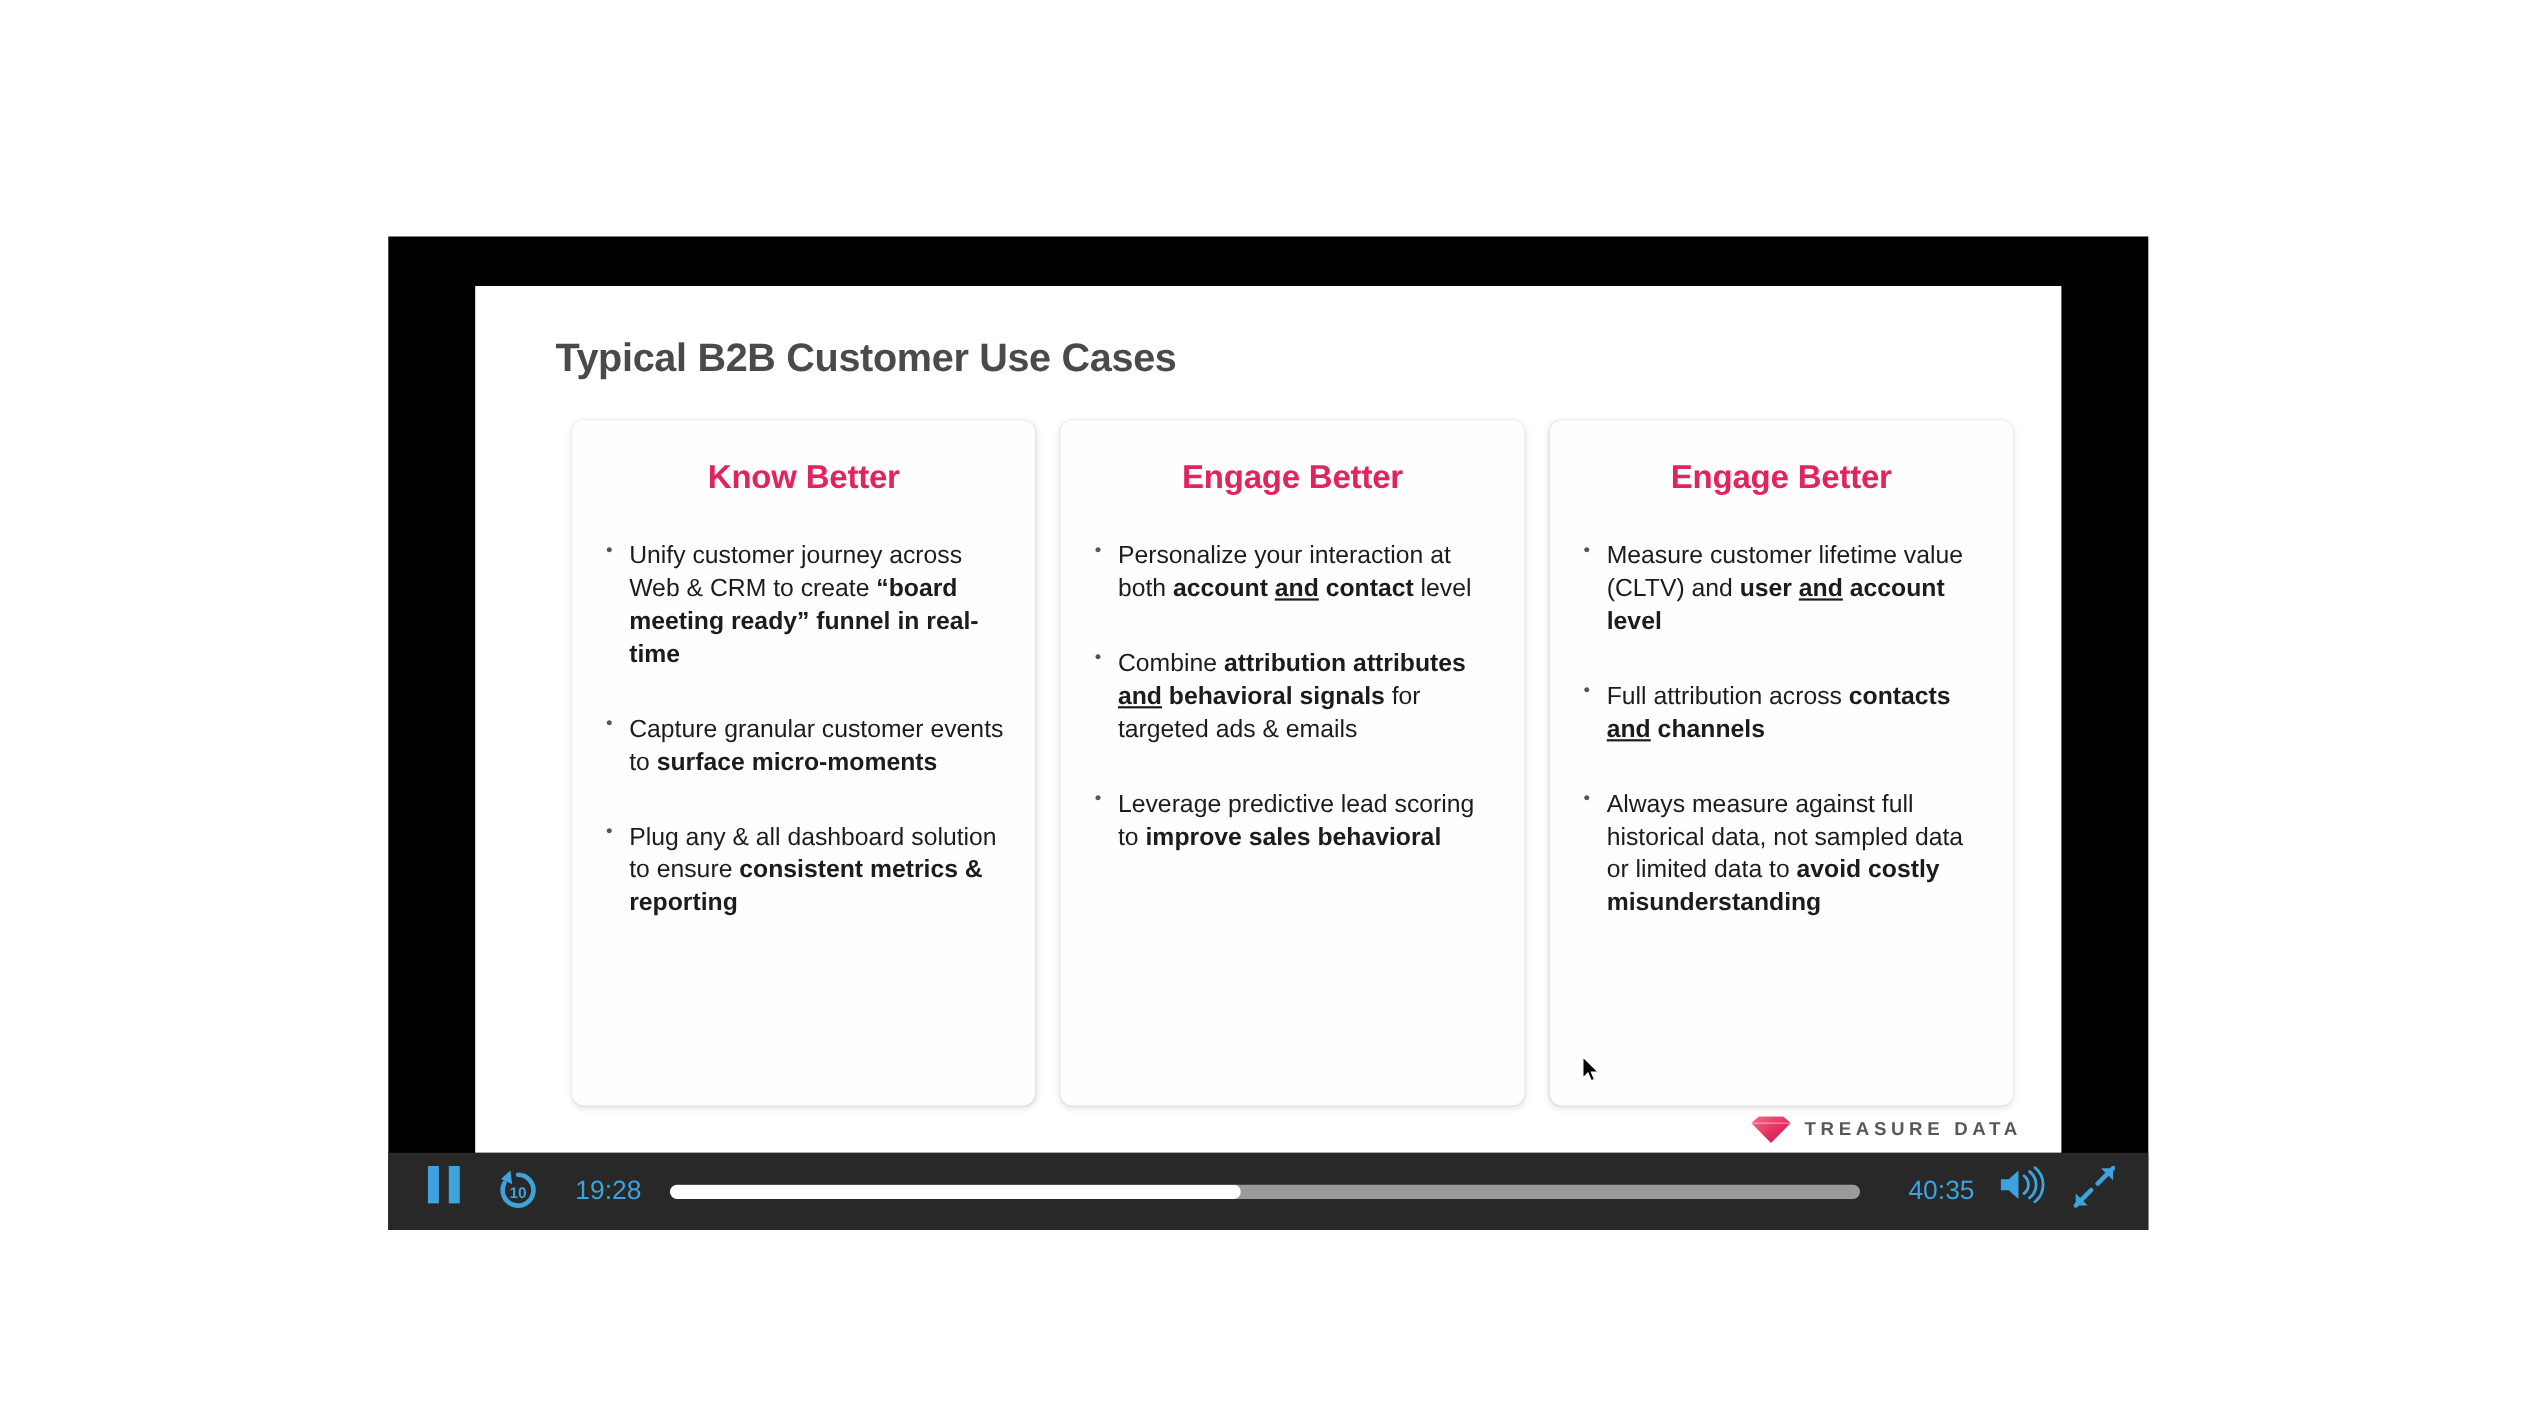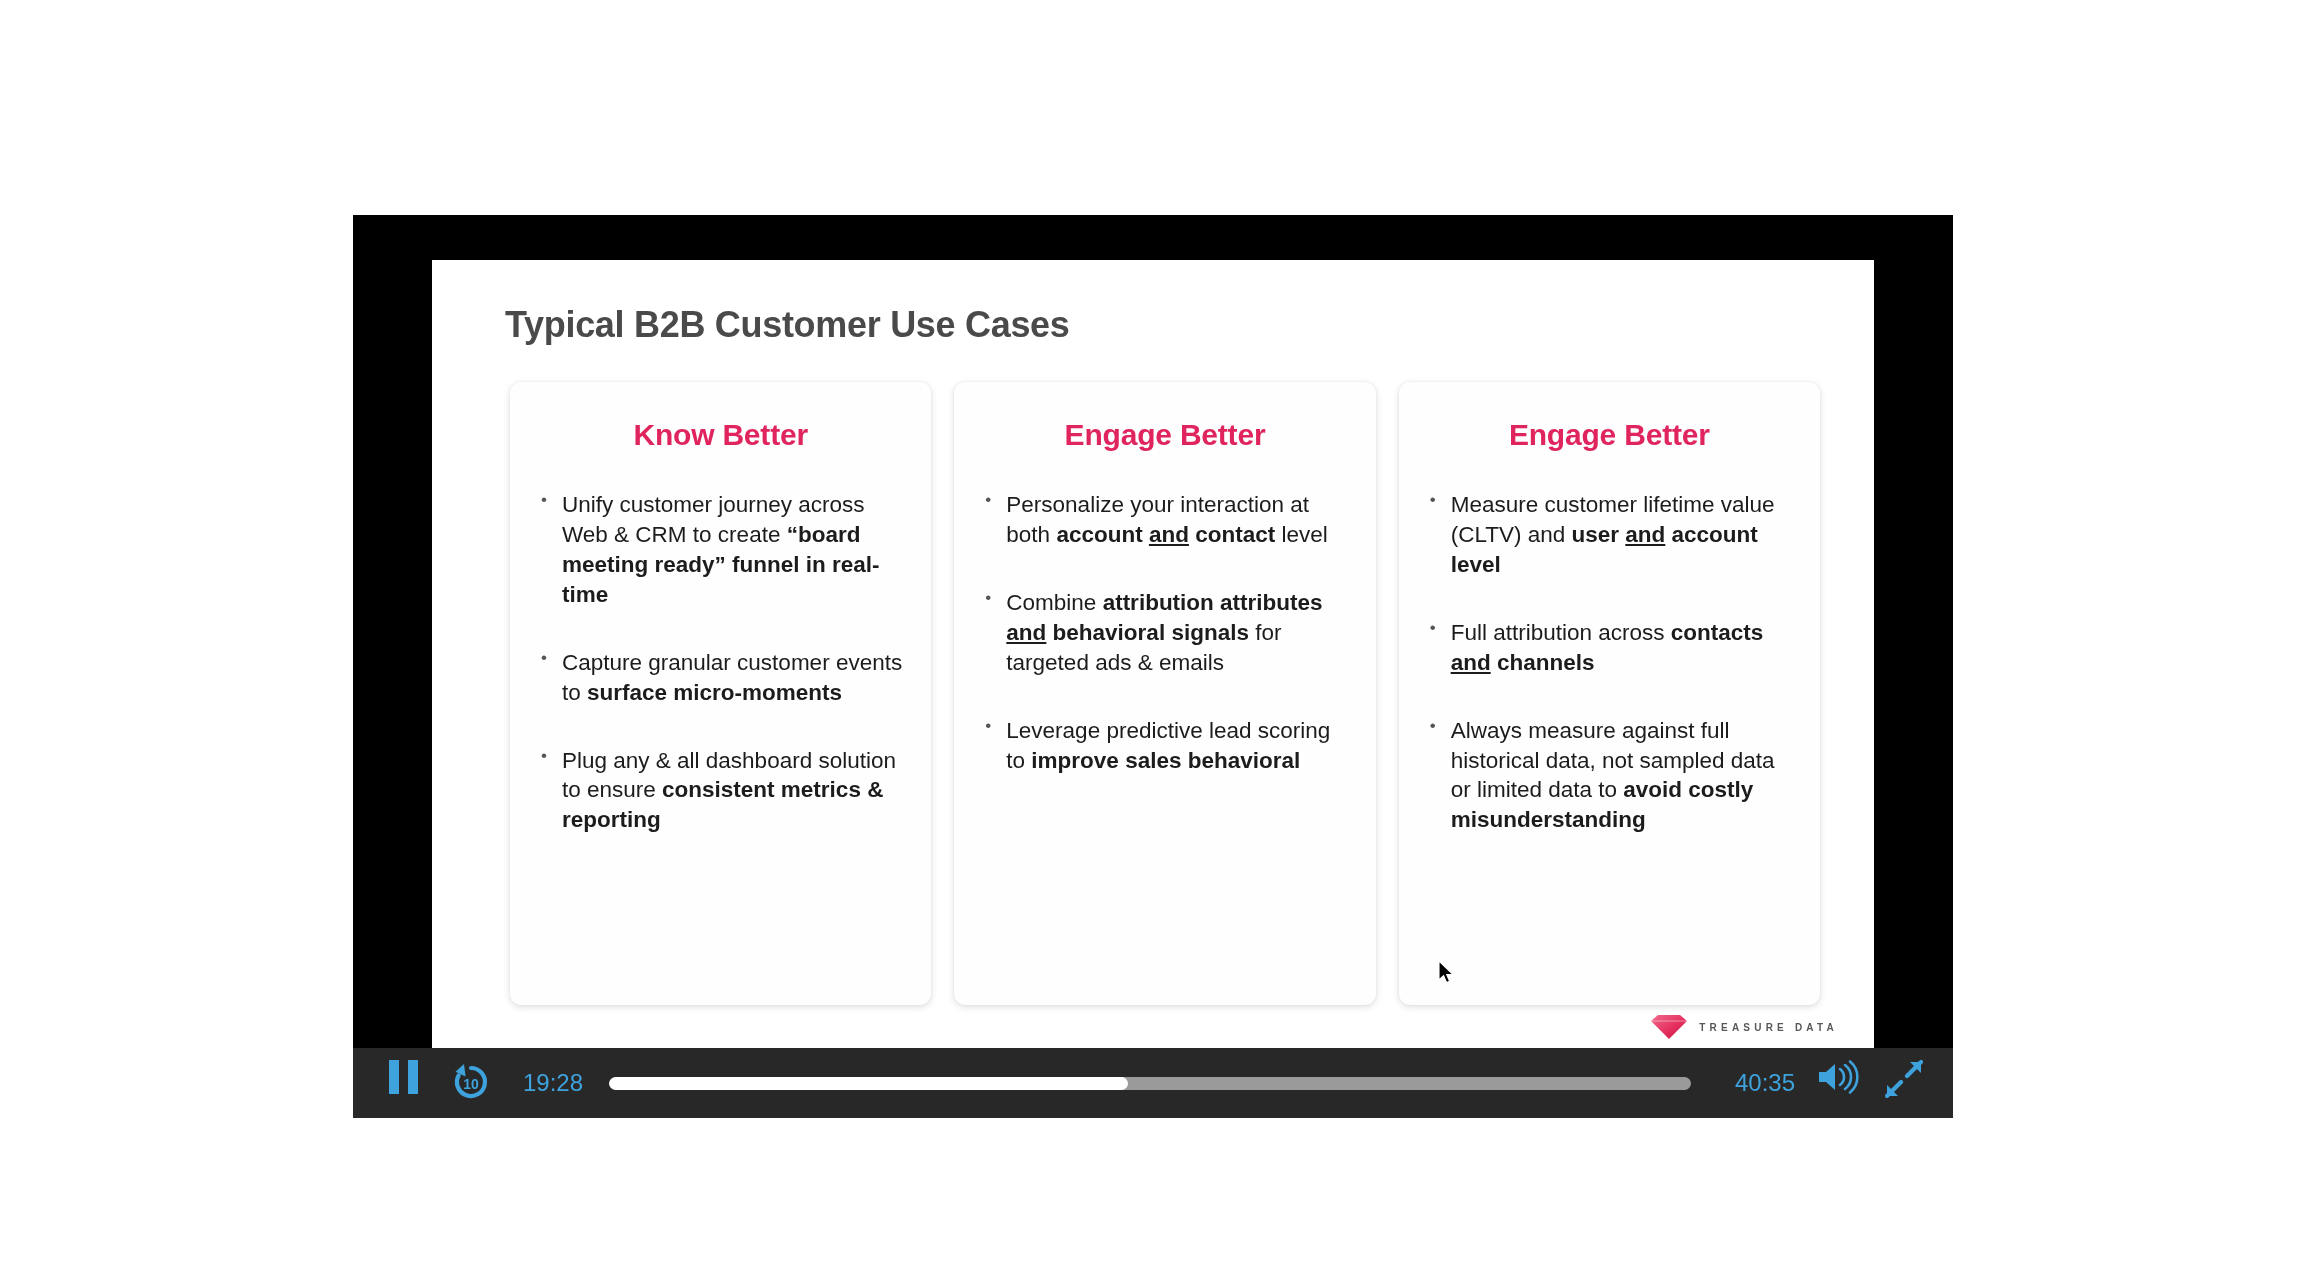--- a/index.html
+++ b/index.html
@@ -39,21 +39,21 @@
     font-size: 36px;
     font-weight: bold;
     color: #4a4a4a;
     letter-spacing: -0.3px;
     white-space: nowrap;
   }
 
   
   .cards {
     position: absolute;
-    left: 78px;
+    left: 88px;
     top: 122px;
     width: 1310px;
     display: flex;
     gap: 23px;
   }
   .card {
     flex: 1 1 0;
     height: 623px;
     background: #fefefe;
     border-radius: 11px;
@@ -94,21 +94,21 @@
   .td-logo {
     position: absolute;
     right: 36px;
     bottom: 8px;
     display: flex;
     align-items: center;
     gap: 11px;
   }
   .td-gem { display: block; }
   .td-word {
-    font-size: 10px;
+    font-size: 17px;
     font-weight: bold;
     letter-spacing: 4.2px;
     color: #585858;
   }
 
   
   .controls {
     position: absolute;
     left: 0;
     bottom: 0;

